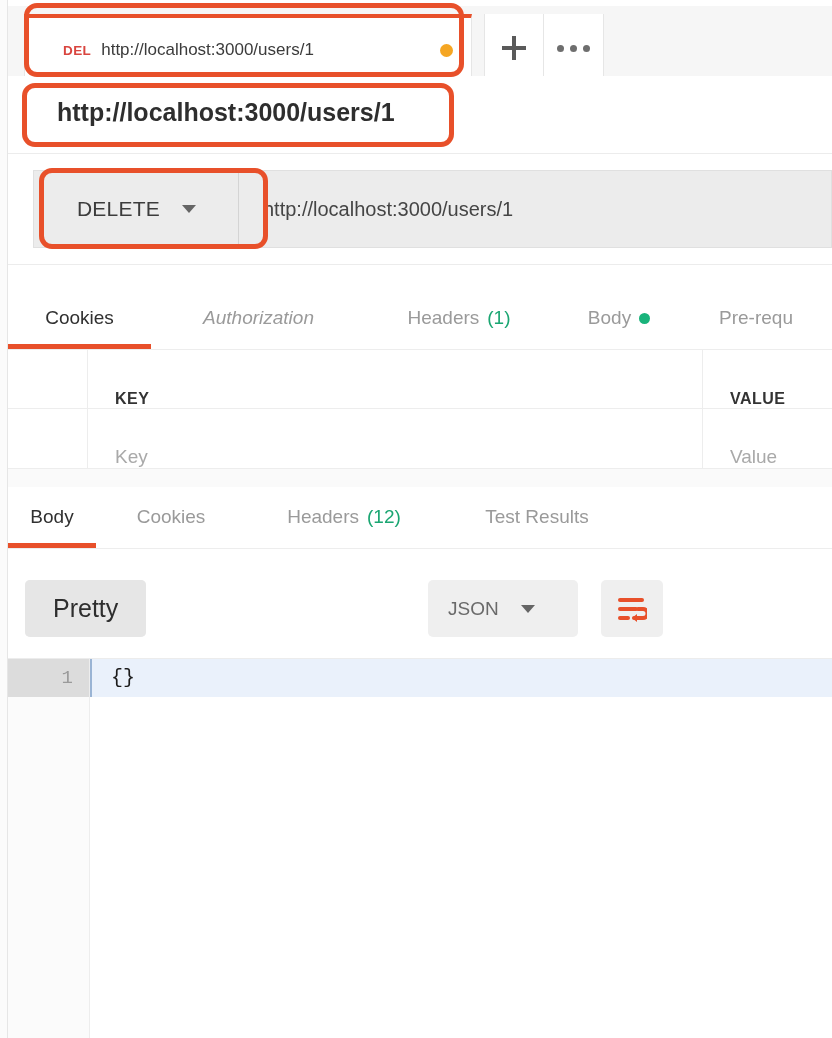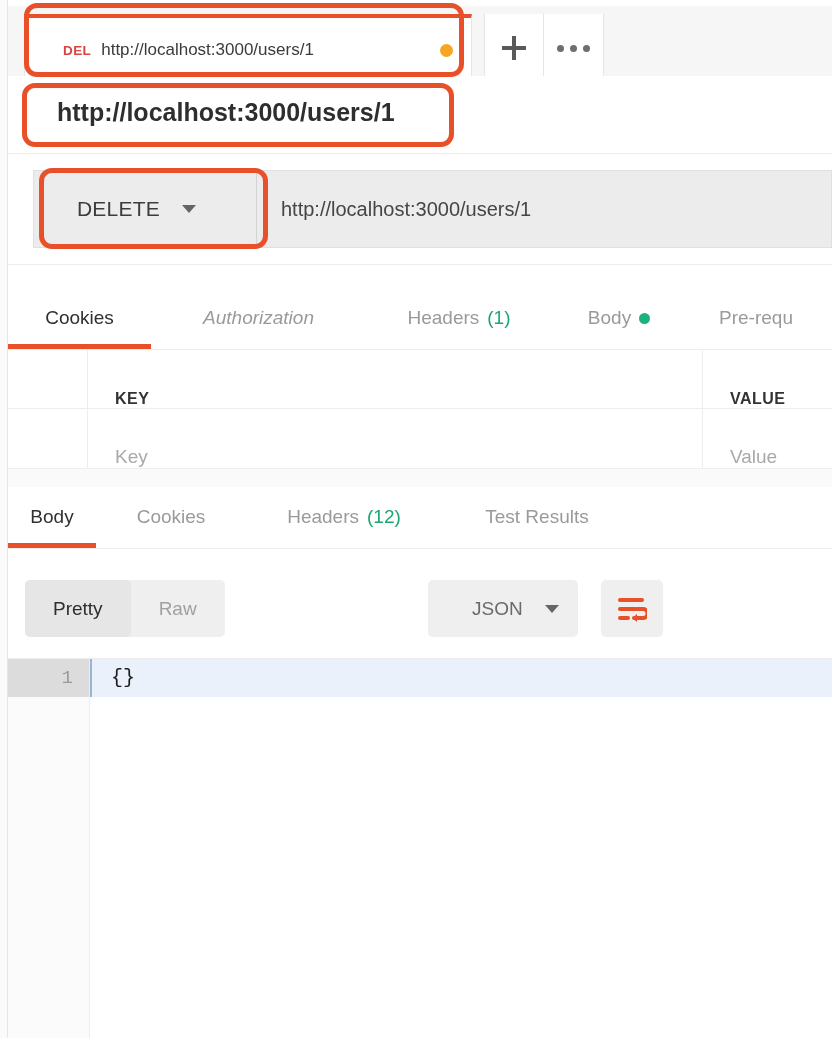--- a/index.html
+++ b/index.html
@@ -132,21 +132,21 @@
     position: absolute;
     left: 25px; top: 15px;
     right: 0; height: 78px;
     background: #ececec;
     border: 1px solid #e0e0e0;
     box-sizing: border-box;
     display: flex;
     align-items: stretch;
   }
   #method-select {
-    width: 223px;
+    width: 205px;
     background: #ececec;
     border-right: 1px solid #d4d4d4;
     display: flex;
     align-items: center;
     padding-left: 43px;
     box-sizing: border-box;
     gap: 22px;
   }
   #method-label {
     font-size: 21px;
@@ -272,38 +272,38 @@
     background: #efefef;
     border-radius: 5px;
     display: flex;
     align-items: stretch;
   }
   .fmt-btn {
     display: flex;
     align-items: center;
     justify-content: center;
     padding: 0 28px;
-    font-size: 19px;
+    font-size: 25px;
     color: #a0a0a0;
     border-radius: 5px;
   }
   .fmt-btn.active {
     color: #2e2e2e;
     background: #e6e6e6;
   }
   #json-select {
     position: absolute;
     left: 420px; top: 30px;
     width: 150px; height: 57px;
     background: #efefef;
     border-radius: 5px;
     display: flex;
     align-items: center;
     gap: 22px;
-    padding-left: 44px;
+    padding-left: 20px;
     box-sizing: border-box;
   }
   #json-label { font-size: 19px; color: #6a6a6a; }
   #wrap-btn {
     position: absolute;
     left: 593px; top: 30px;
     width: 62px; height: 57px;
     background: #efefef;
     border-radius: 5px;
     display: flex;
@@ -457,21 +457,20 @@
       <span class="count-green">(12)</span>
     </div>
     <div class="rtab" style="width: 190px;">
       <span>Test Results</span>
     </div>
   </div>
 
 <div id="resp-toolbar">
   <div id="fmt-group">
       <div class="fmt-btn active">Pretty</div>
-      <div class="fmt-btn">Raw</div>
     </div>
 
   <div id="json-select">
     <span id="json-label">JSON</span>
     <span class="caret-down"></span>
   </div>
 
   <div id="wrap-btn">
     <svg width="30" height="26" viewBox="0 0 30 26">
       <rect x="1" y="2" width="26" height="4" rx="2" fill="#e8502a"></rect>

